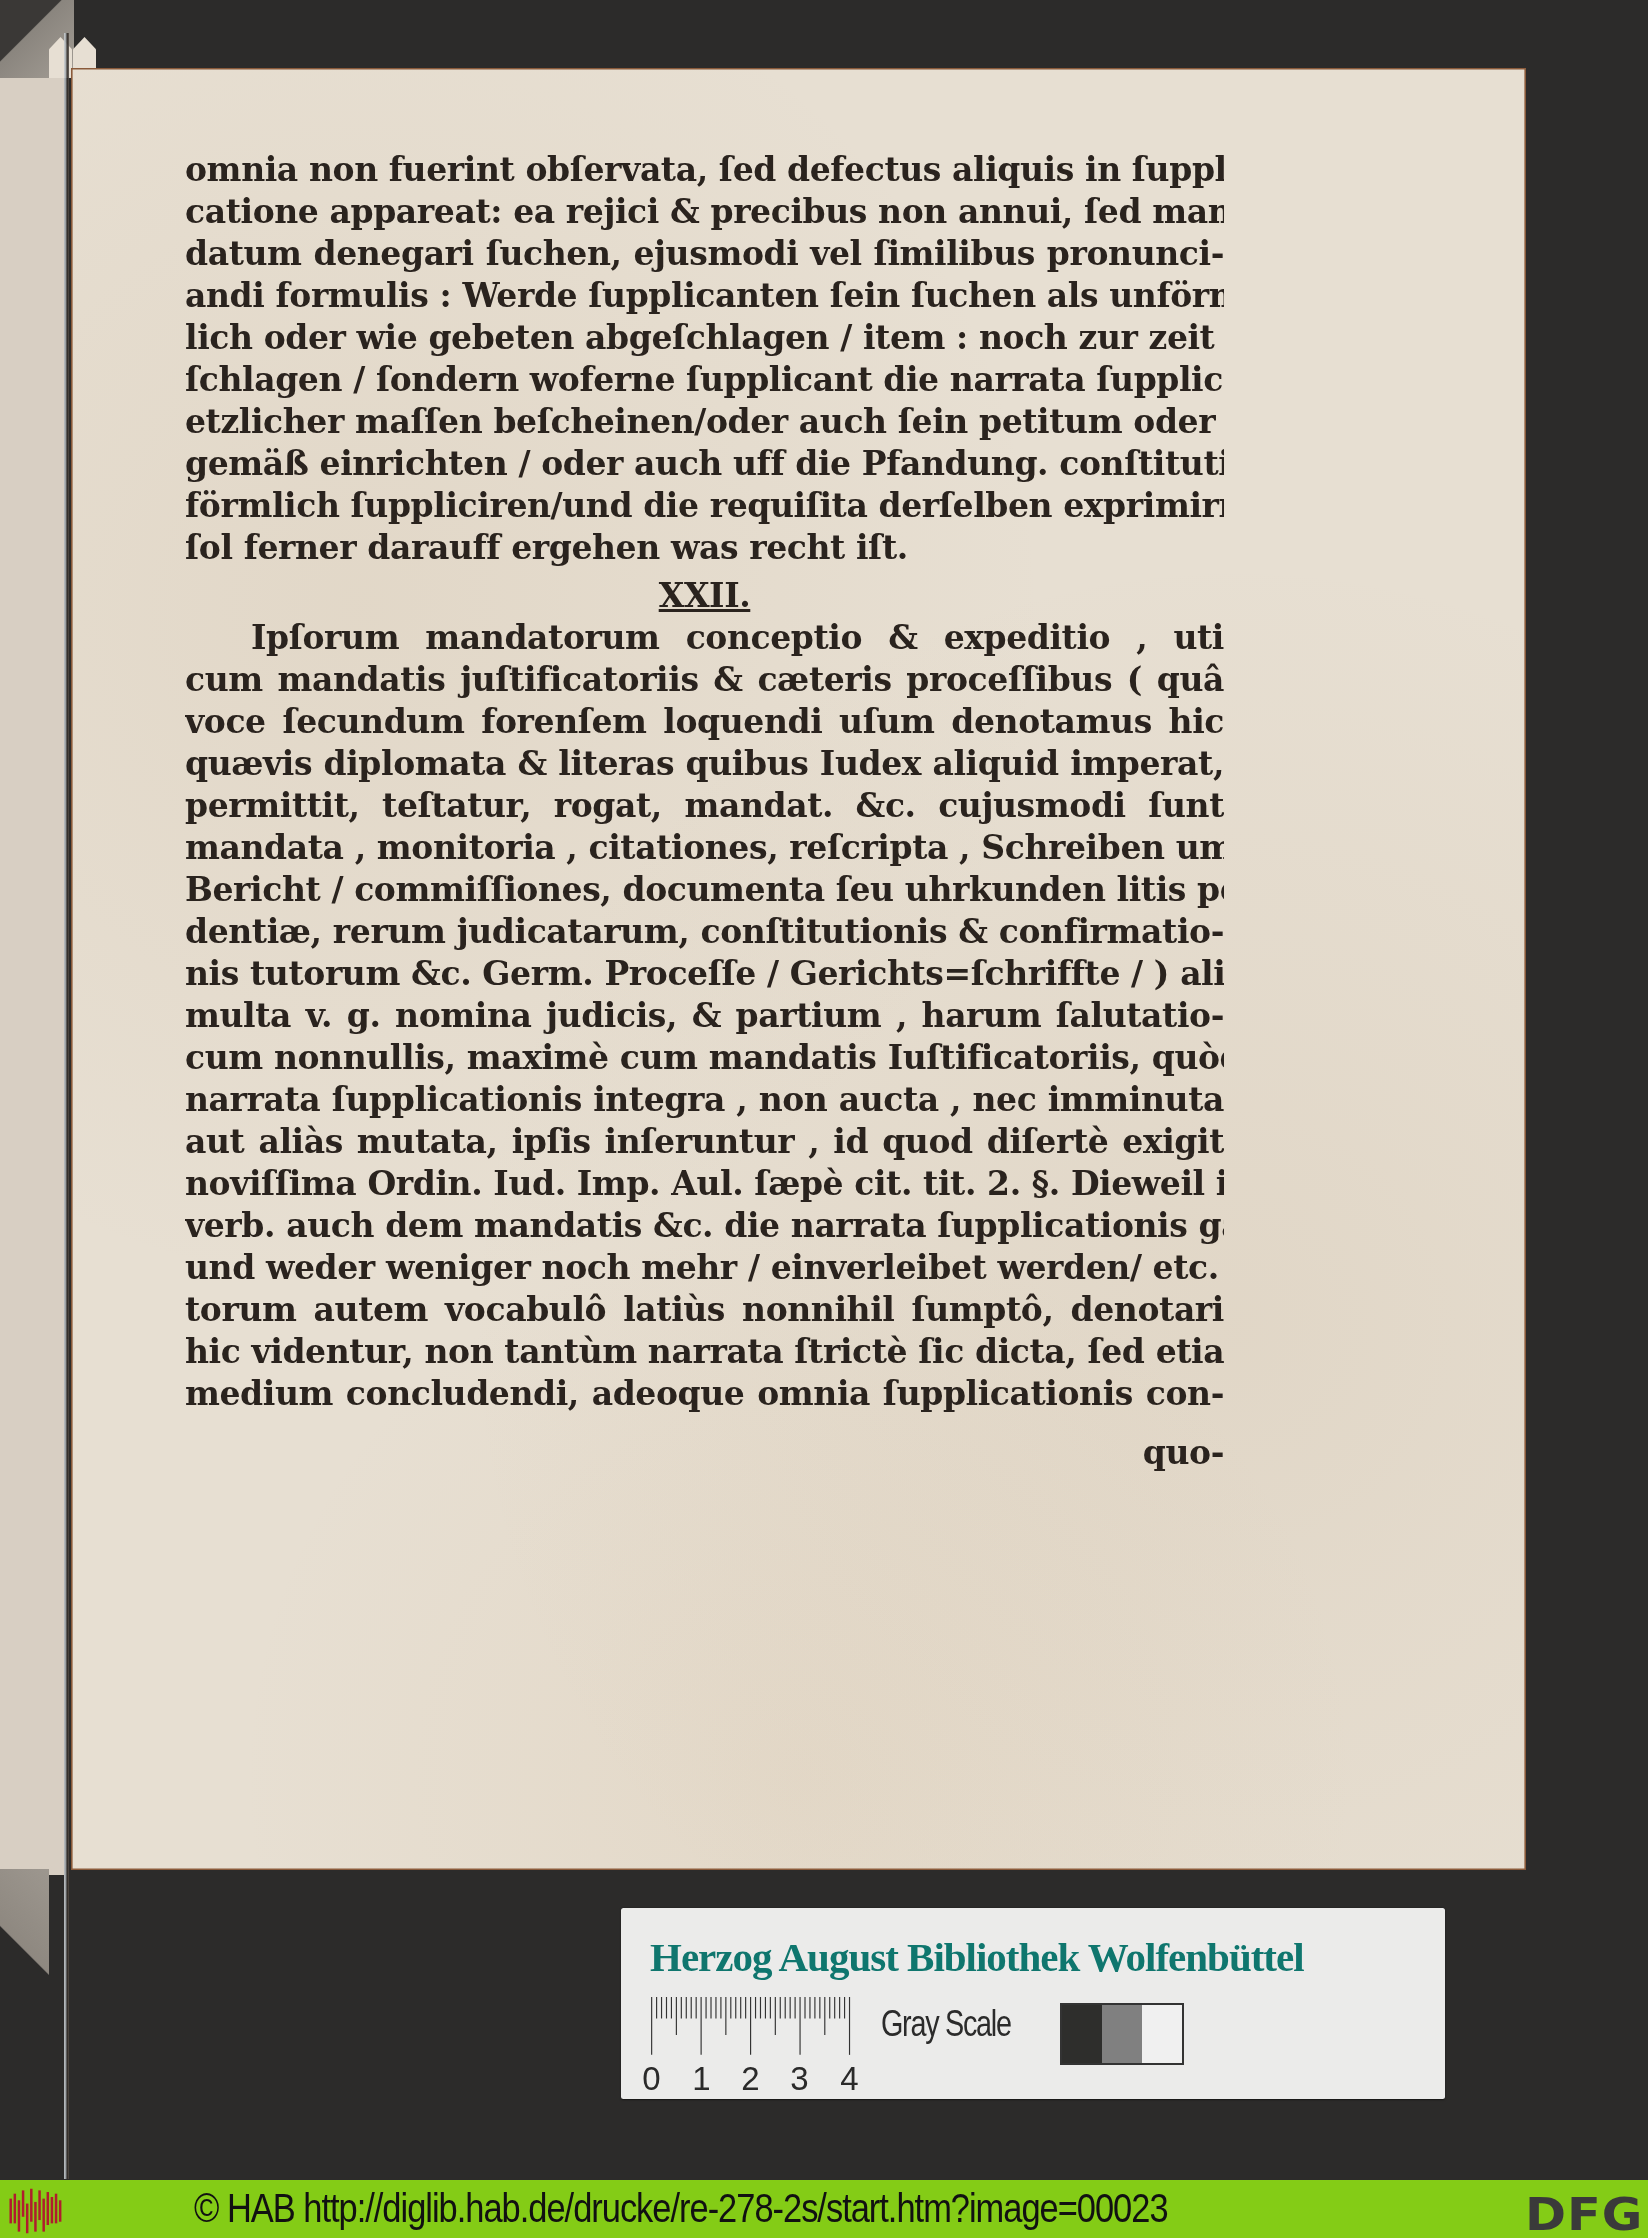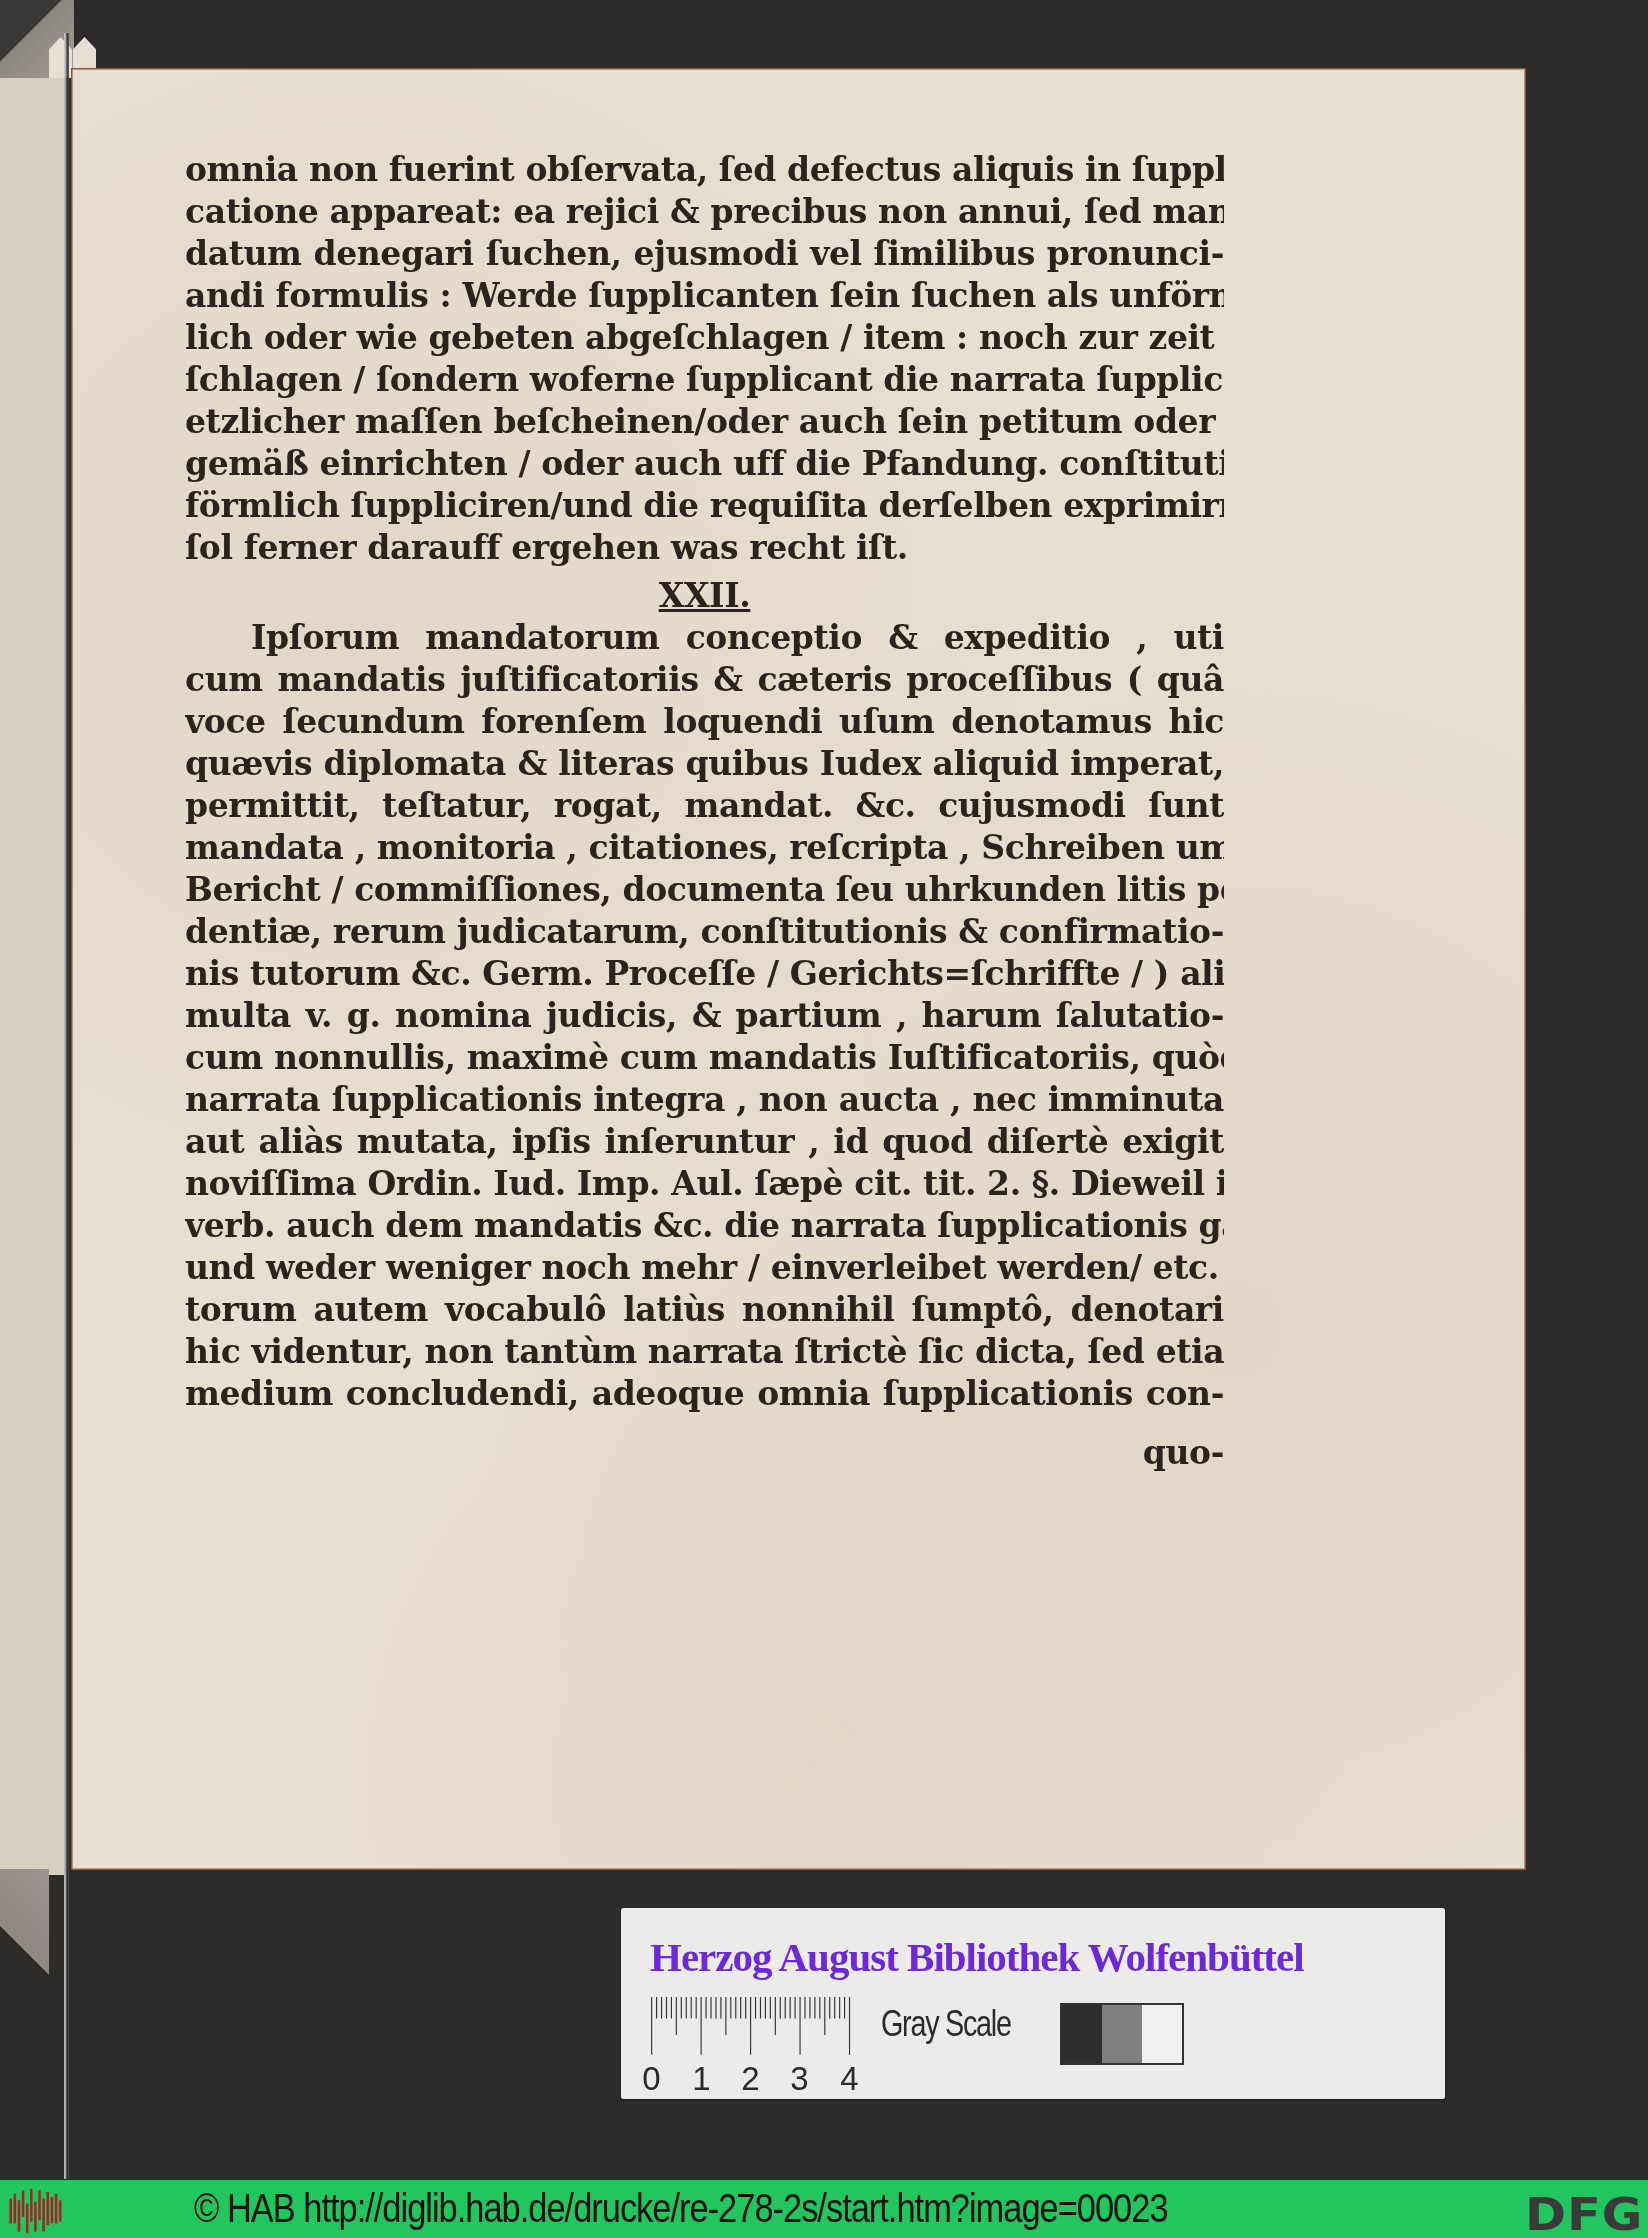--- a/index.html
+++ b/index.html
@@ -102,21 +102,21 @@
       background: #ebebea;
       border-radius: 2.5px;
       box-shadow: 0 0.8px 1.6px rgba(0,0,0,0.5);
     }
     #label-title {
       position: absolute;
       left: 29px; top: 25px;
       font-family: "Liberation Serif", serif;
       font-weight: bold;
       font-size: 41px;
-      color: #6d28d9;
+      color: #0f766e;
       letter-spacing: -1px;
       white-space: nowrap;
     }
     #ruler {
       position: absolute;
       left: 29px; top: 89px;
       width: 202px; height: 62px;
     }
     .ruler-number {
       position: absolute;
@@ -146,21 +146,21 @@
       display: flex;
       transform: translateX(113px);
     }
     #grayscale-patch div { flex: 1; }
 
     
     #footer {
       position: absolute;
       left: 0; top: 2180px;
       width: 1649px; height: 59px;
-      background: #22c55e;
+      background: #84cc16;
     }
     #hab-logo {
       position: absolute;
       left: 6.6px; top: 6.6px;
       width: 61px; height: 48px;
     }
     #footer-text {
       position: absolute;
       left: 194px; top: 5px;
       font-family: "Liberation Sans", sans-serif;

